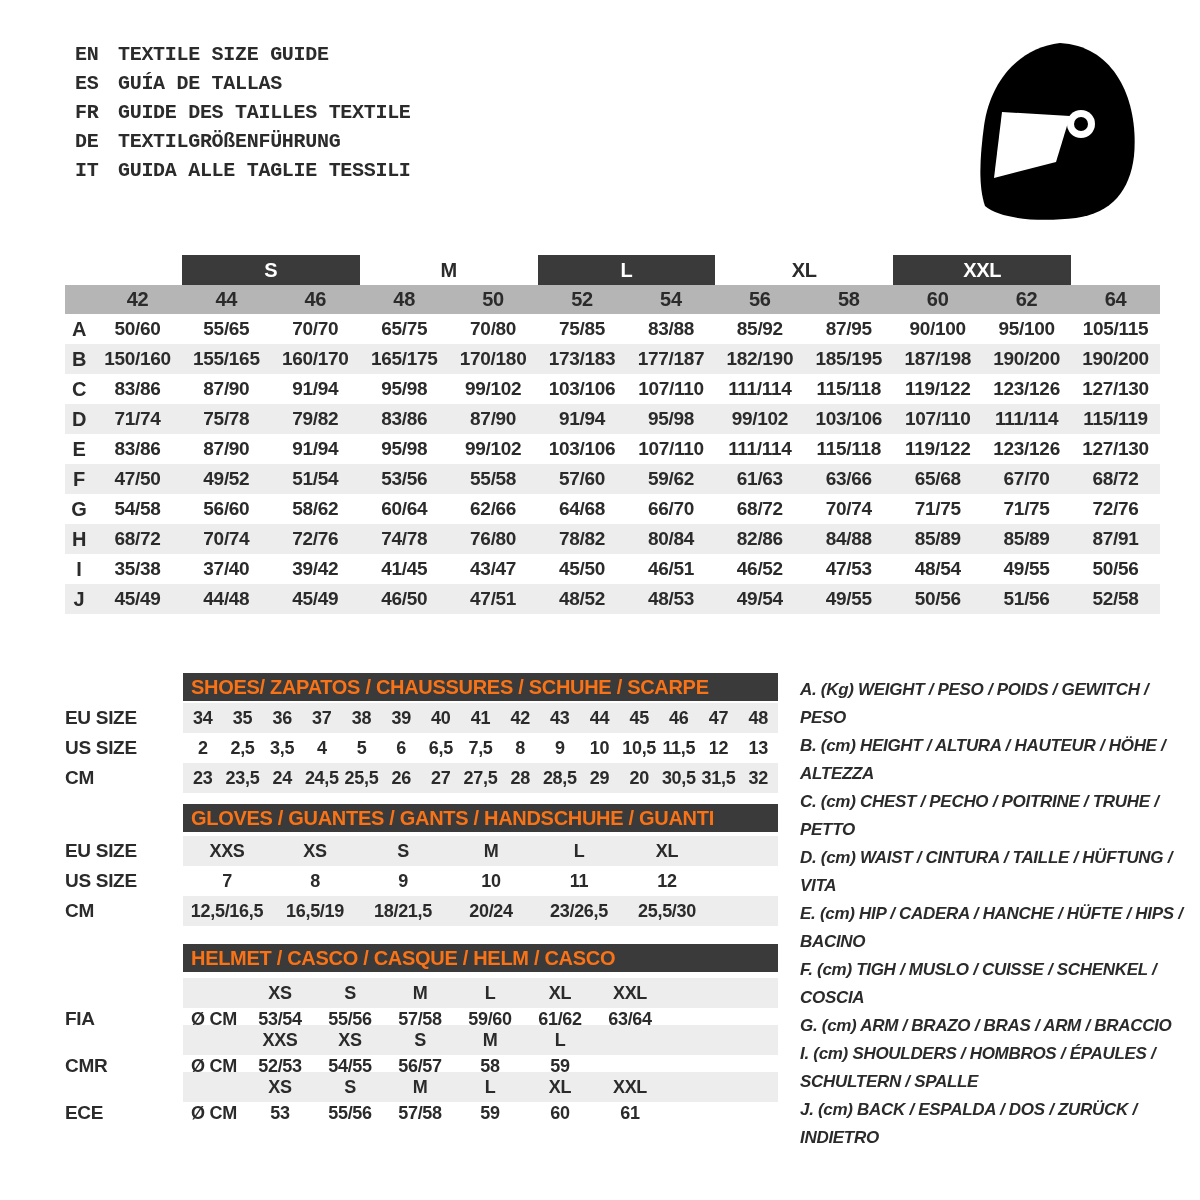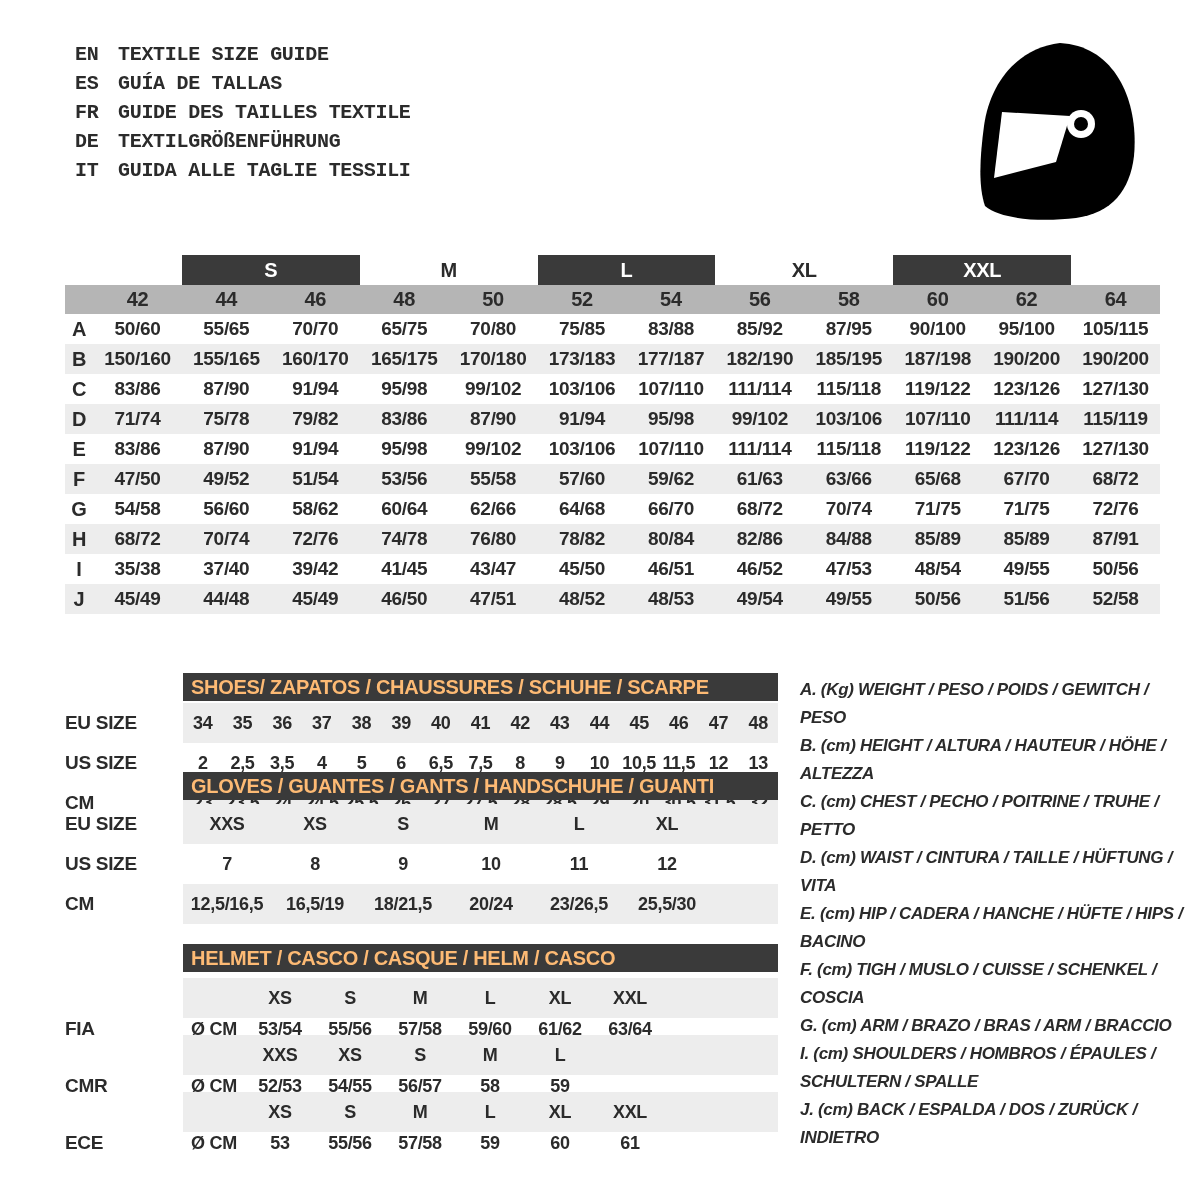--- a/index.html
+++ b/index.html
@@ -23,23 +23,23 @@
   .boxed{background:#3a3a3a;color:#fff;}
   .gc3{grid-column:3/span 2}.gc5{grid-column:5/span 2}.gc7{grid-column:7/span 2}
   .gc9{grid-column:9/span 2}.gc11{grid-column:11/span 2}
   .mstrip{height:29px;background:#b5b5b5;font-size:20px;}
   .mrow{height:30px;font-size:19px;}
   .stripe{background:#ededed;}
   .rlabel{font-size:20px;}
 
   
   .sect{position:absolute;left:65px;width:713px;}
-  .bar{margin-left:118px;width:595px;height:28px;background:#3a3a3a;color:#fdba74;
+  .bar{margin-left:118px;width:595px;height:28px;background:#3a3a3a;color:#f97316;
        display:flex;align-items:center;font-size:20px;padding-left:8px;box-sizing:border-box;}
-  .srow{display:grid;height:40px;font-size:18px;}
+  .srow{display:grid;height:30px;font-size:18px;}
   .shoes-cols{grid-template-columns:118px repeat(15,1fr);}
   .gloves-cols{grid-template-columns:118px repeat(6,88px) 1fr;}
   .helm-cols{grid-template-columns:118px 62px repeat(6,70px) 1fr;}
   .band{background:#ededed;}
   .leftlab{justify-content:flex-start;font-size:19px;}
   .gap2{height:2px}.gap4{height:4px}.gap6{height:6px}
   .vrow{height:17px;}
 
   
   .legend{position:absolute;left:800px;top:676px;width:398px;}
@@ -313,21 +313,21 @@
           <div class="cell band">28,5</div>
           <div class="cell band">29</div>
           <div class="cell band">20</div>
           <div class="cell band">30,5</div>
           <div class="cell band">31,5</div>
           <div class="cell band">32</div>
         </div>
       </div>
   </div>
 
-  <div class="sect" style="top:772px">
+  <div class="sect" style="top:804px">
     <div class="bar">GLOVES / GUANTES / GANTS / HANDSCHUHE / GUANTI</div>
     <div class="gap4"></div>
     <div id="gloves-rows">
         <div class="srow gloves-cols">
           <div class="cell lbl leftlab">EU SIZE</div>
           <div class="cell band">XXS</div>
           <div class="cell band">XS</div>
           <div class="cell band">S</div>
           <div class="cell band">M</div>
           <div class="cell band">L</div>

